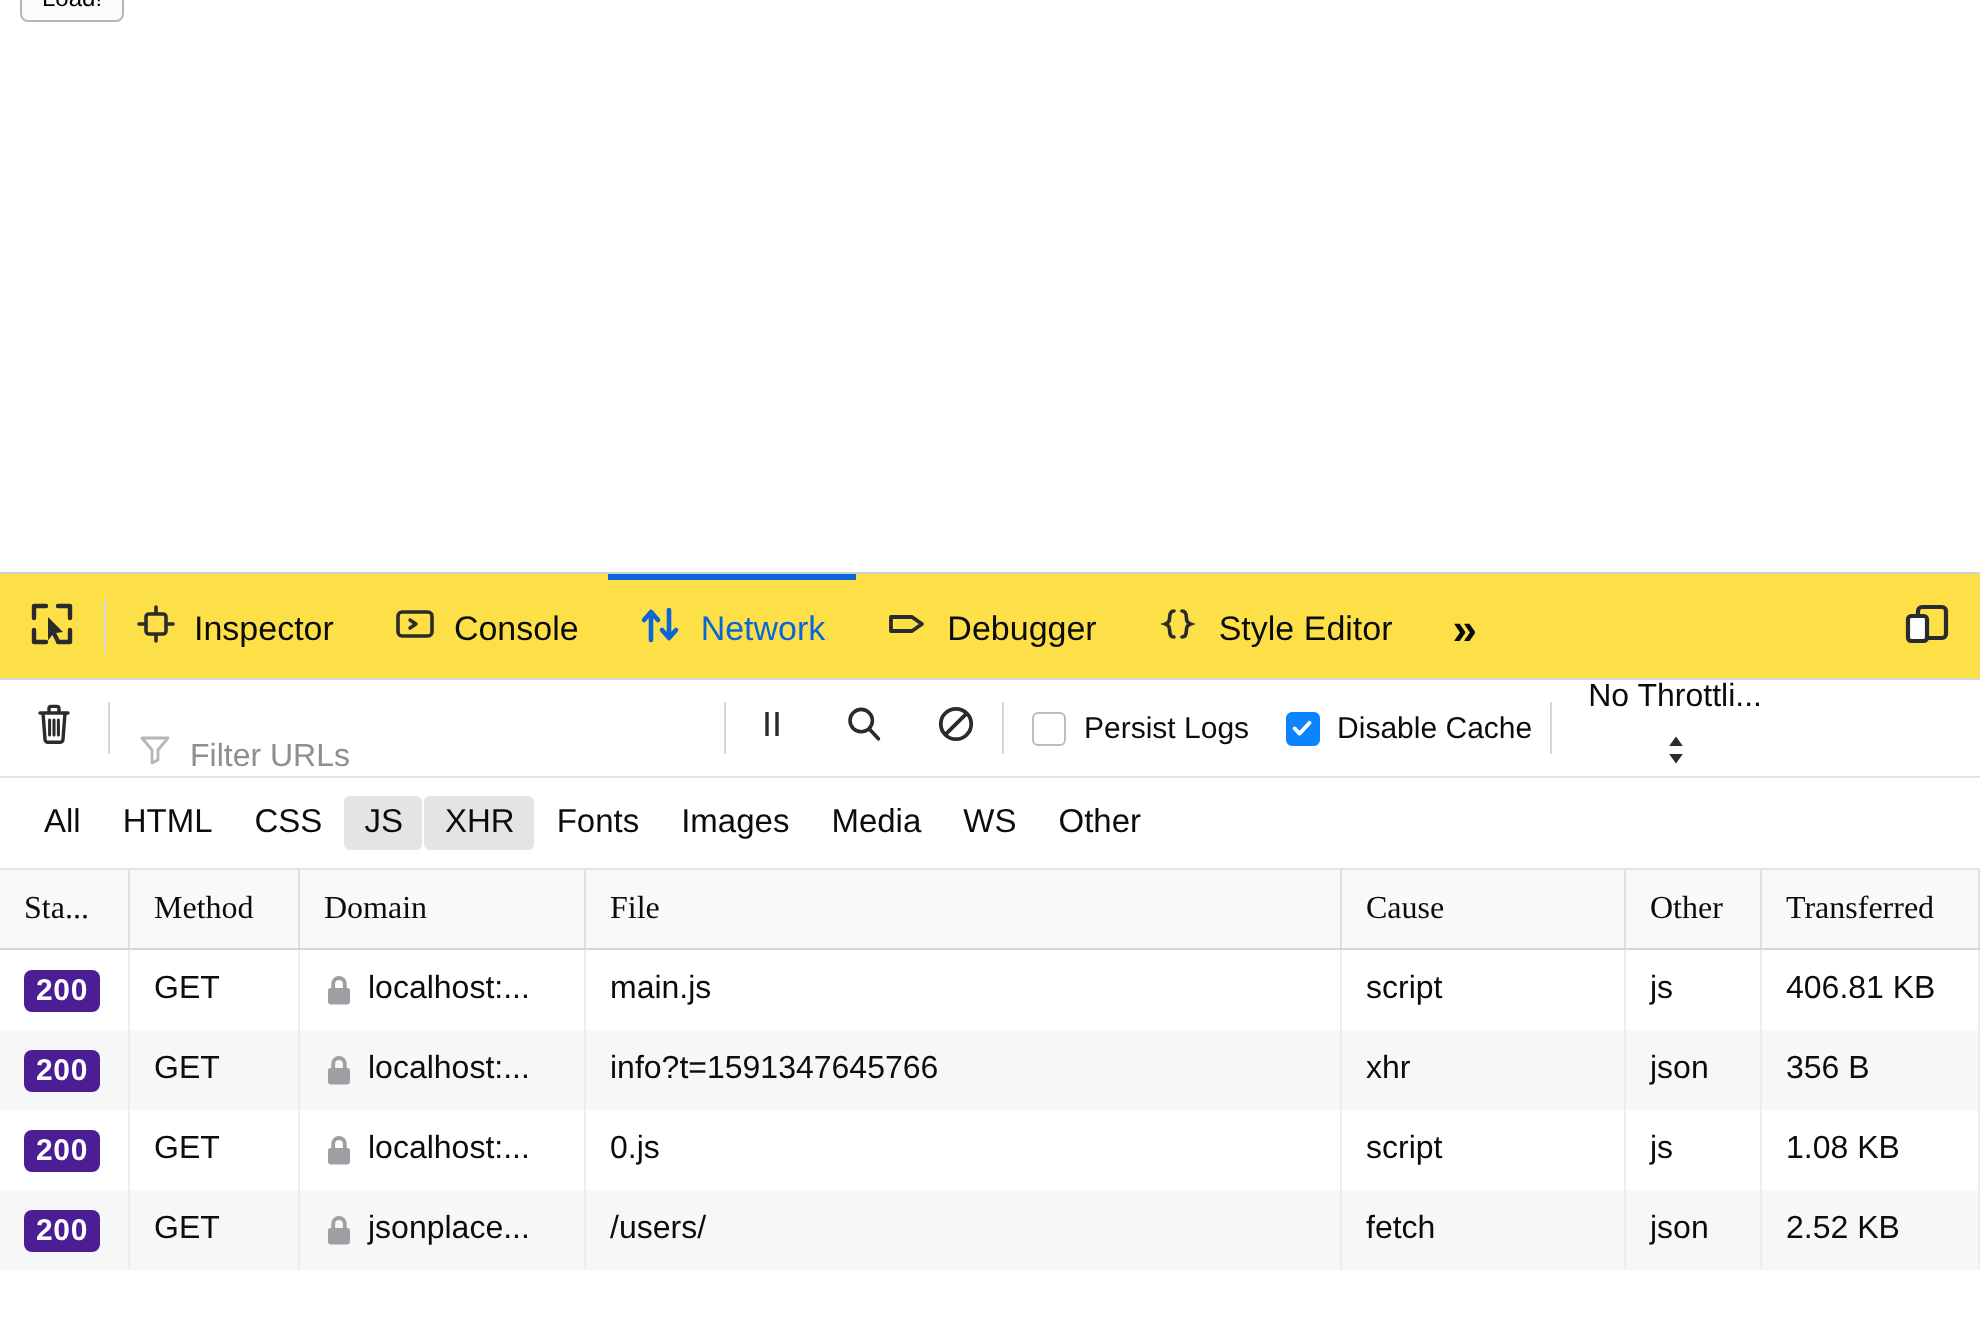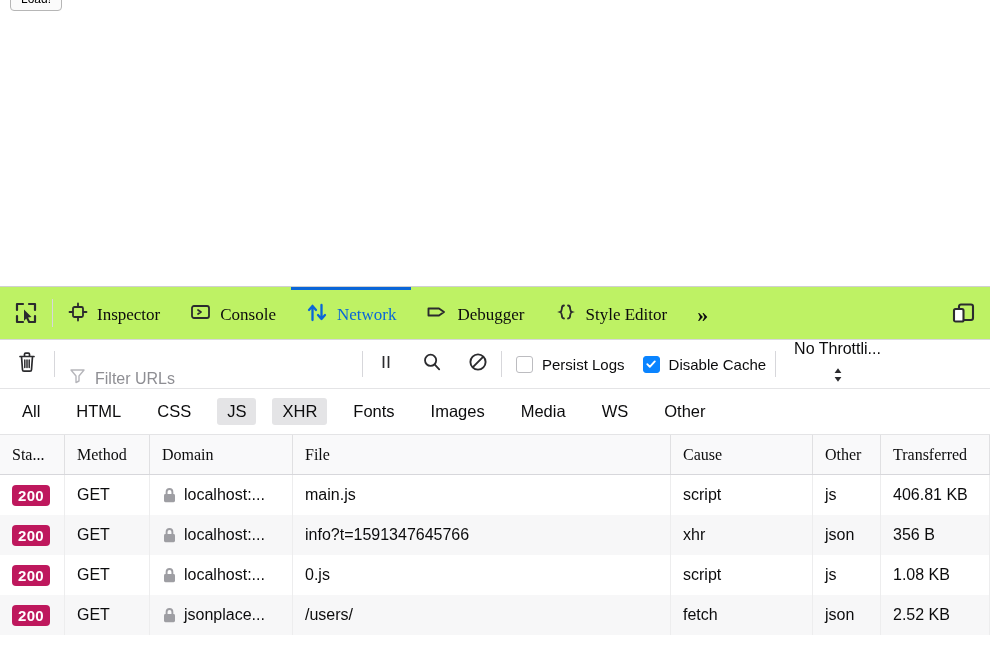--- a/index.html
+++ b/index.html
@@ -32,23 +32,22 @@
   .devtools {
     position: absolute; left: 0; top: 286px; width: 990px; height: 384px;
     background: #ffffff;
     border-top: 1px solid #d0d0d0;
   }
 
   
   .tabbar {
     display: flex; align-items: stretch;
     height: 53px;
-    background: #bef264;
+    background: #fde047;
     border-bottom: 1px solid #d7d7db;
-    font-family: Liberation Serif, serif;
   }
   .tool-btn {
     display: flex; align-items: center; justify-content: center;
     width: 52px; flex: 0 0 52px;
     border-top: 3px solid transparent;
   }
   .tab-divider {
     width: 1px; margin: 12px 0; background: #d7d7db; flex: 0 0 1px;
   }
   .tab {
@@ -110,21 +109,21 @@
   }
   .throttle {
     display: flex; align-items: center; gap: 8px;
     padding: 0 10px 0 18px; font-size: 16px; color: #0c0c0d;
     white-space: nowrap; height: 100%; flex-direction: column;
   }
 
   
   .typerow {
     display: flex; align-items: center;
-    height: 46px; padding-left: 12px; gap: 16px;
+    height: 46px; padding-left: 12px; gap: 1px;
     background: #ffffff;
     border-bottom: 1px solid #e4e4e6;
   }
   .tfilter {
     font-size: 16.5px; color: #0c0c0d;
     padding: 4px 10px; border-radius: 3px;
     white-space: nowrap;
   }
   .tfilter.on { background: #e4e4e6; }
 
@@ -158,21 +157,21 @@
   .c-domain { flex: 0 0 143px; }
   .c-file   { flex: 0 0 378px; }
   .c-cause  { flex: 0 0 142px; }
   .c-type   { flex: 0 0 68px; }
   .c-trans  { flex: 0 0 109px; }
 
   .status-badge {
     display: inline-flex; align-items: center; justify-content: center;
     min-width: 38px; height: 21px;
     padding: 0 4px;
-    background: #be185d; color: #ffffff;
+    background: #4c1d95; color: #ffffff;
     border-radius: 4px;
     font-size: 15px; font-weight: bold;
     font-family: "Liberation Sans", sans-serif;
     letter-spacing: 0.3px;
   }
   .lock { flex: 0 0 auto; display: flex; align-items: center; }
 </style>
 </head>
 <body>
 

